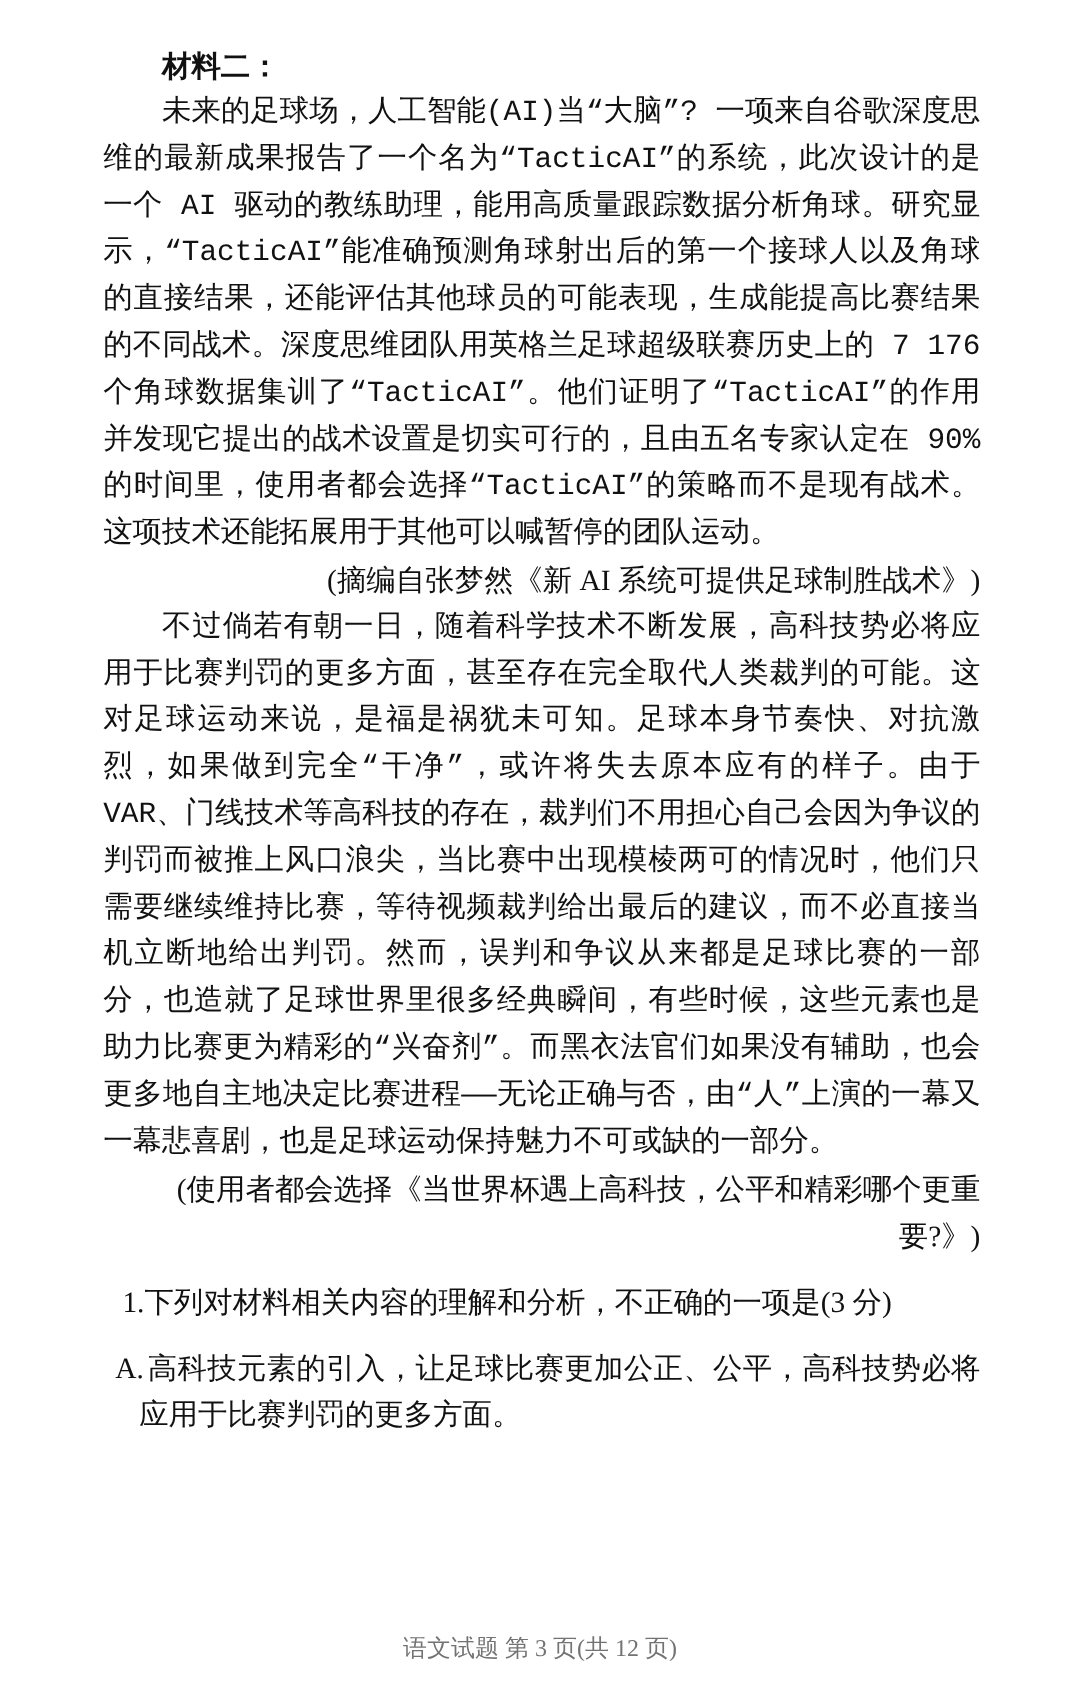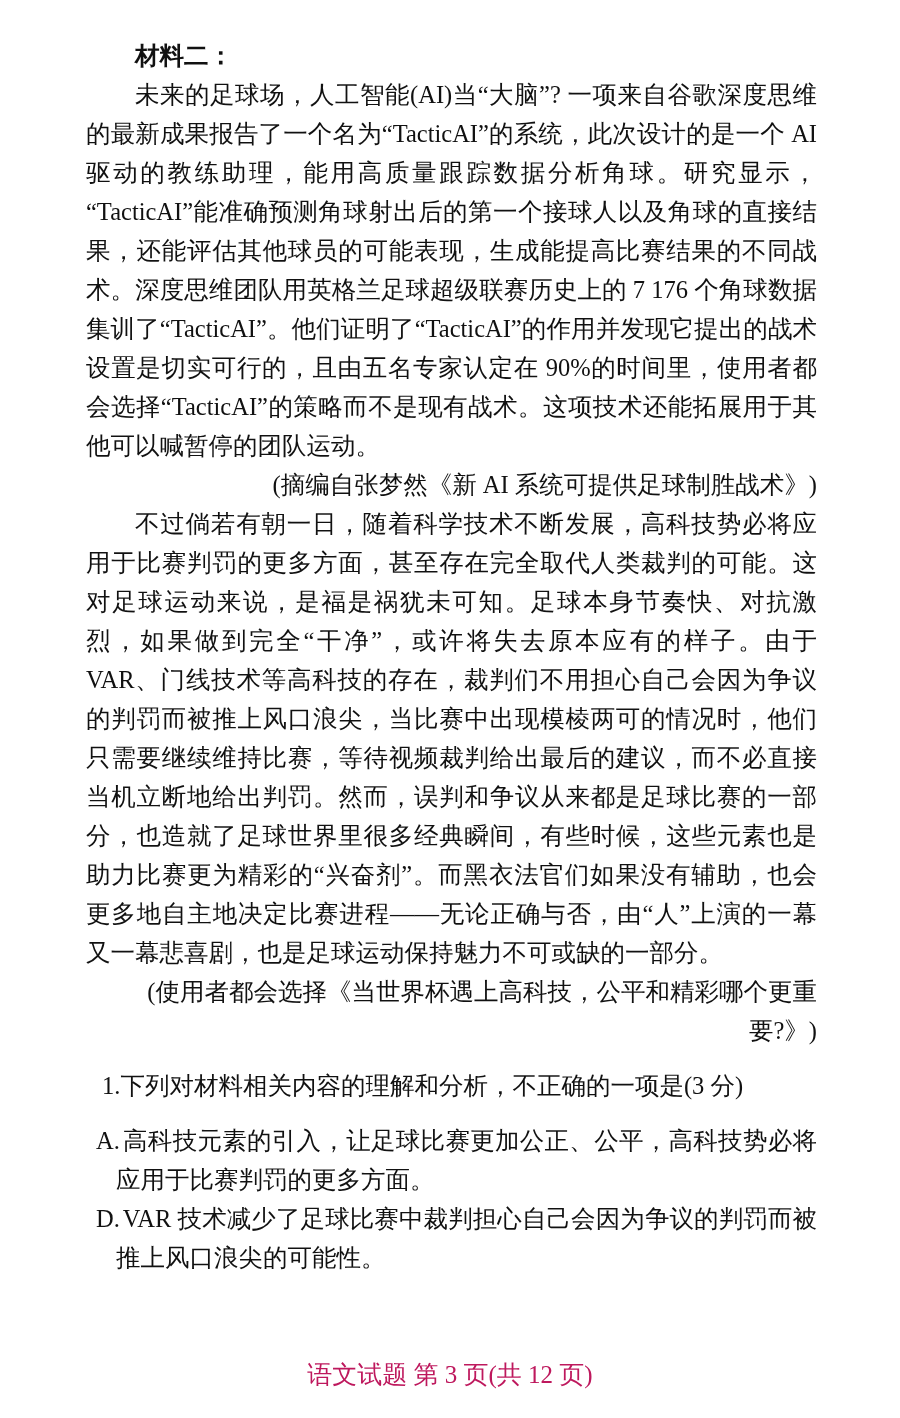--- a/index.html
+++ b/index.html
@@ -26,20 +26,21 @@
     font-size: 24.5px;
     font-weight: bold;
     text-indent: 2em;
     line-height: 39px;
   }
   .body-para {
     margin: 0;
     text-align: justify;
     text-justify: inter-ideograph;
     text-indent: 2em;
+    font-family: Liberation Mono, monospace;
   }
   .attribution {
     margin: 0;
     text-align: right;
   }
   .stem {
     margin: 16px;
     text-align: justify;
   }
   .option {
@@ -50,22 +51,22 @@
   }
   .opt-label {
     margin-right: 0.12em;
   }
   .page-footer {
     position: absolute;
     left: 0;
     right: 0;
     bottom: 24px;
     text-align: center;
-    font-size: 25px;
-    color: #be185d;
+    font-size: 20px;
+    color: #737373;
   }
 </style>
 </head>
 <body>
 
 <div class="page">
 
   <section class="material">
     <h2 class="mat-heading">材料二：</h2>
     <p class="body-para">未来的足球场，人工智能(AI)当“大脑”? 一项来自谷歌深度思维的最新成果报告了一个名为“TacticAI”的系统，此次设计的是一个 AI 驱动的教练助理，能用高质量跟踪数据分析角球。研究显示，“TacticAI”能准确预测角球射出后的第一个接球人以及角球的直接结果，还能评估其他球员的可能表现，生成能提高比赛结果的不同战术。深度思维团队用英格兰足球超级联赛历史上的 7 176 个角球数据集训了“TacticAI”。他们证明了“TacticAI”的作用并发现它提出的战术设置是切实可行的，且由五名专家认定在 90%的时间里，使用者都会选择“TacticAI”的策略而不是现有战术。这项技术还能拓展用于其他可以喊暂停的团队运动。</p>
@@ -79,20 +80,17 @@
 
   <div class="question">
     <p class="stem">1.下列对材料相关内容的理解和分析，不正确的一项是(3 分)</p>
 
     <div class="option">
       <span class="opt-label">A.</span><span>高科技元素的引入，让足球比赛更加公正、公平，高科技势必将应用于比赛判罚的更多方面。</span>
     </div>
 
 
 
-    <div class="option">
-      <span class="opt-label">D.</span><span>VAR 技术减少了足球比赛中裁判担心自己会因为争议的判罚而被推上风口浪尖的可能性。</span>
-    </div>
   </div>
 
   <footer class="page-footer">语文试题 第 3 页(共 12 页)</footer>
 
 </div>
 
 </body></html>

